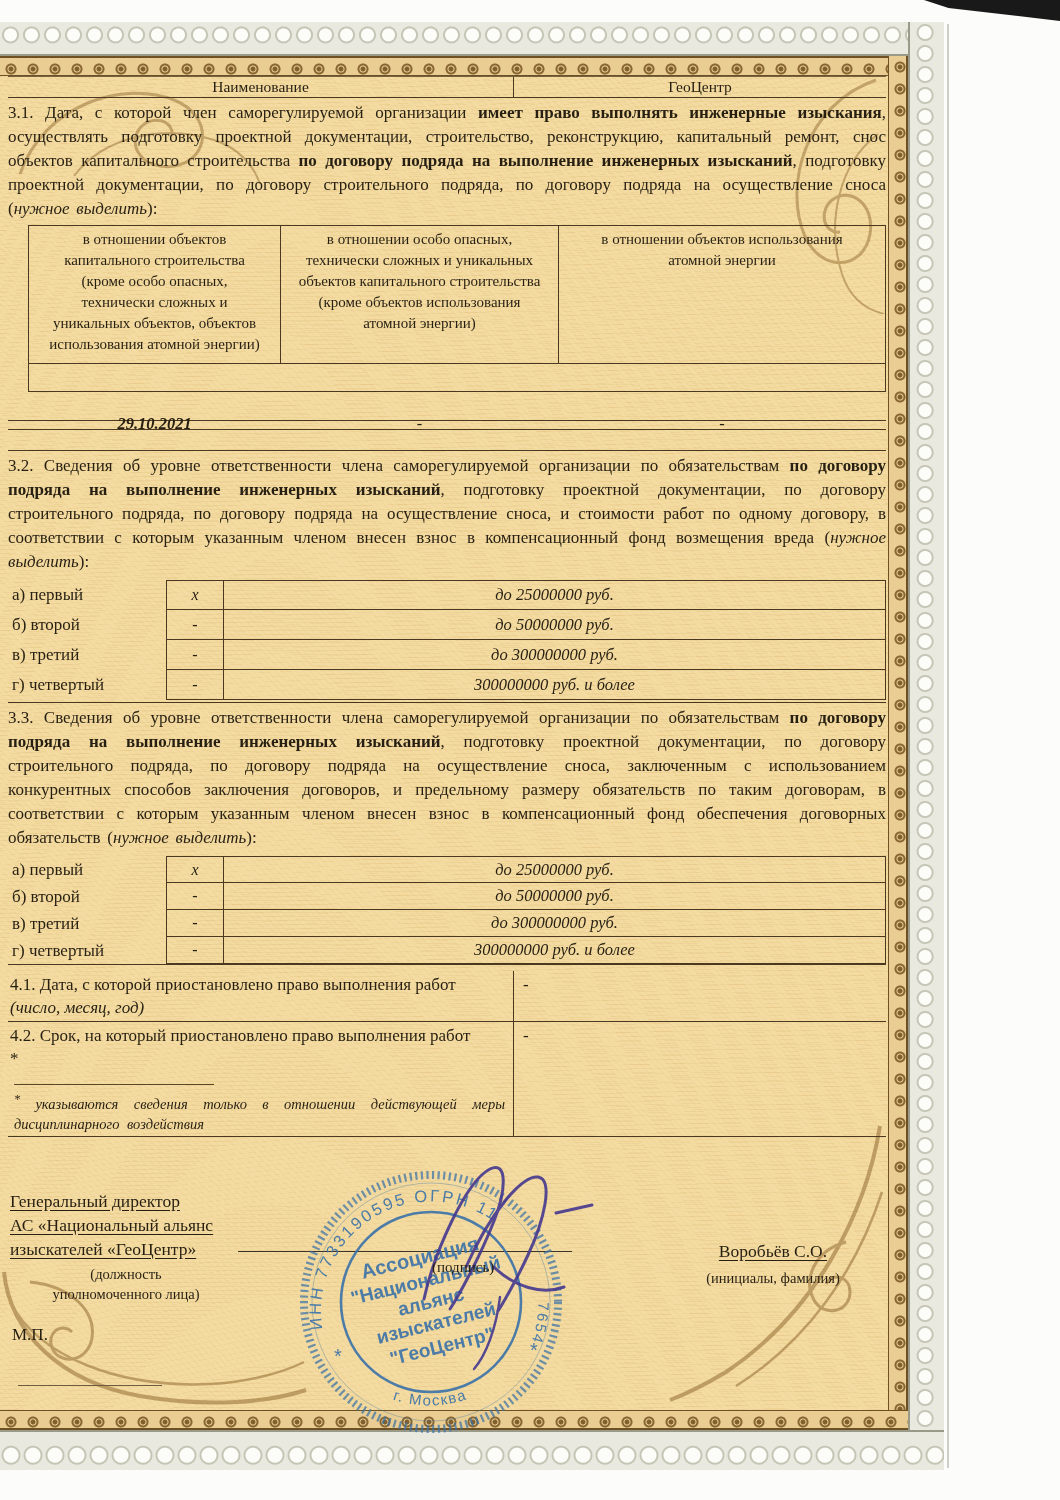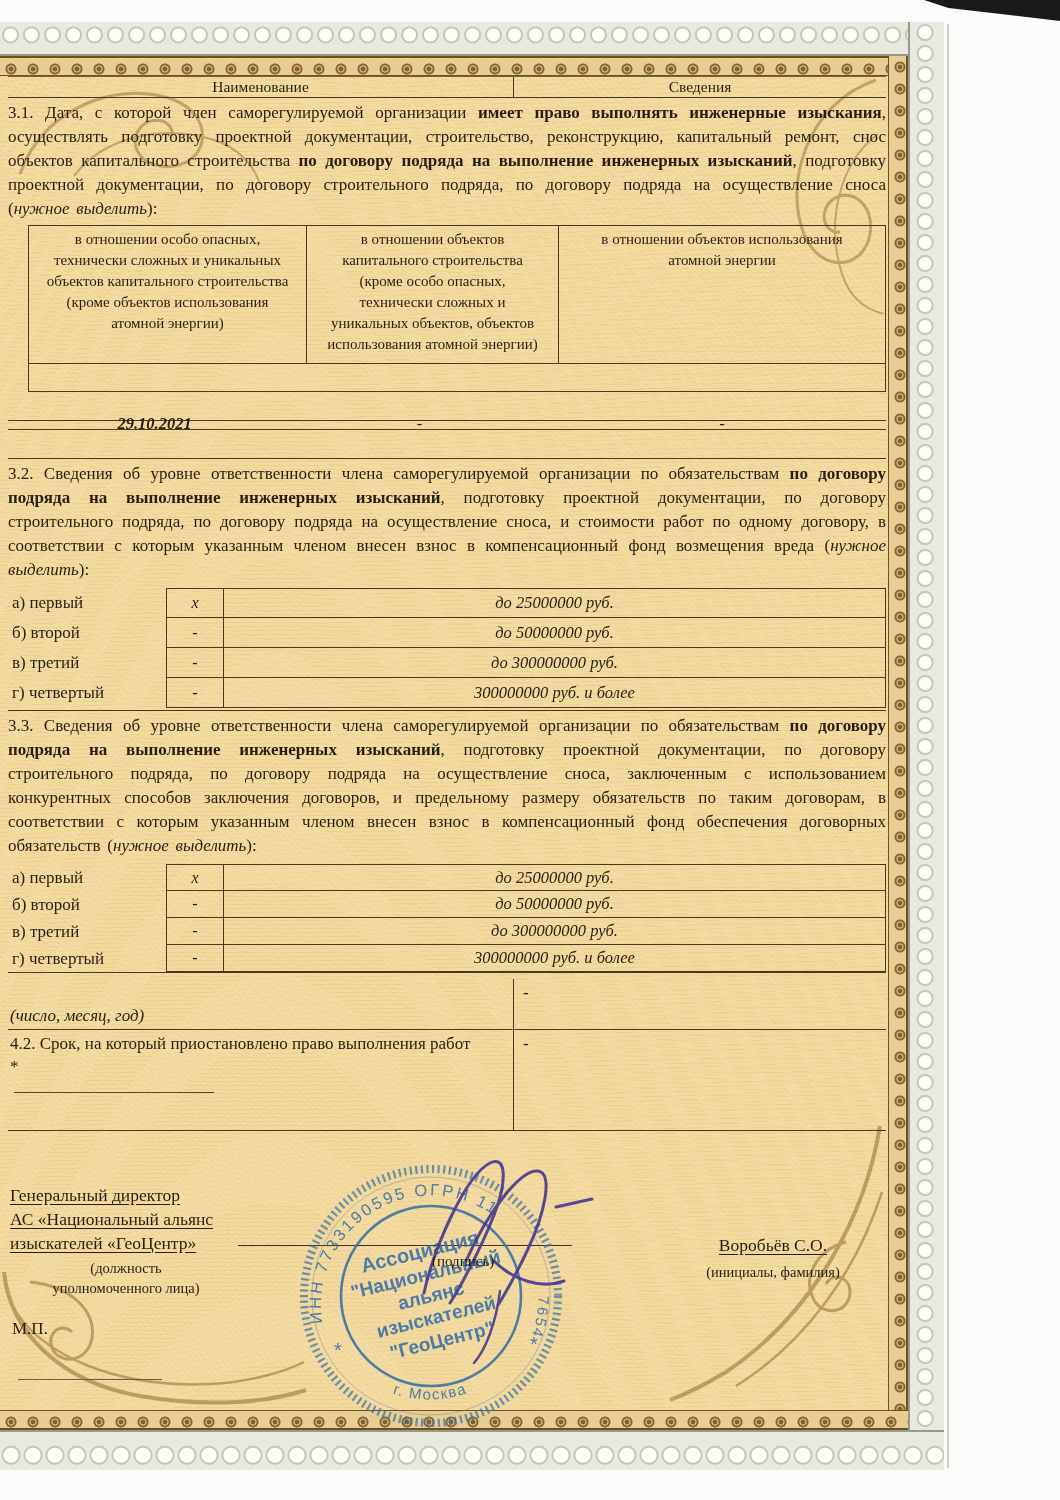--- a/index.html
+++ b/index.html
@@ -61,21 +61,21 @@
   .t31-cell { padding:0 6px; }
   .t31-head .t31-cell { padding:3px 16px 8px; font-size:15px; line-height:21px; text-align:center; }
   .c1 { width:252px; } .c2 { width:278px; } .c3 { flex:1; }
   .t31-head .c1, .t31-head .c2, .t31-vals .c1, .t31-vals .c2 { border-right:1.3px solid var(--bd); }
   .t31-vals { border-top:1.4px solid var(--bd); height:28px; }
   .t31-vals .t31-cell { display:flex; justify-content:center; align-items:flex-start; font-size:16.5px;margin-top:48px; }
   .val-date { font-weight:bold; font-style:italic; }
 
   .gap-row1 { height:29px; border-bottom:1.6px solid var(--bd); }
   .gap-row2 { height:9px; border-bottom:1.6px solid var(--bd); }
-  .sect-top { border-top:1.6px solid var(--bd); margin-top:28px; }
+  .sect-top { border-top:1.6px solid var(--bd); margin-top:20px; }
   .sect-top-tight { border-top:1.6px solid var(--bd); margin-top:2px; }
 
   .levels { margin-top:2px; }
   .lv-row { display:flex; align-items:stretch; height:30px; }
   .lv-label { width:158px; padding-left:4px; display:flex; align-items:center;text-align:right; }
   .lv-box { flex:1; display:flex; border:1.6px solid var(--bd); }
   .lv-row + .lv-row .lv-box { border-top:none; }
   .lv-mark { width:57px; border-right:1.4px solid var(--bd); display:flex; align-items:center; justify-content:center; font-style:italic; font-size:16px; }
   .lv-value { flex:1; display:flex; align-items:center; justify-content:center; font-style:italic; font-size:16.5px; }
   .levels-compact .lv-row { height:27px; }
@@ -149,29 +149,29 @@
         <path d="M214,4 C200,90 150,190 60,250 C40,262 20,272 4,278"></path>
         <path d="M216,70 C190,150 140,220 70,264" stroke-width="2.5"></path>
         <path d="M180,120 C150,128 136,156 148,178 C158,196 184,190 184,170 C184,154 166,150 160,162" stroke-width="3"></path>
       </g>
     </svg>
 
     <div class="content">
 
       <div class="hdr-row">
         <div class="hdr-left">Наименование</div>
-        <div class="hdr-right">Сведения</div>
+        <div class="hdr-right">ГеоЦентр</div>
       </div>
 
       <p class="para"><span>3.1. Дата, с которой член саморегулируемой организации </span><span class="seg-b">имеет право выполнять инженерные изыскания</span><span>, осуществлять подготовку проектной документации, строительство, реконструкцию, капитальный ремонт, снос объектов капитального строительства </span><span class="seg-b">по договору подряда на выполнение инженерных изысканий</span><span>, подготовку проектной документации, по договору строительного подряда, по договору подряда на осуществление сноса (</span><span class="seg-i">нужное выделить</span><span>):</span></p>
 
       <div class="t31">
         <div class="t31-row t31-head">
+          <div class="t31-cell c1">в отношении объектов капитального строительства (кроме особо опасных, технически сложных и уникальных объектов, объектов использования атомной энергии)</div>
           <div class="t31-cell c2">в отношении особо опасных, технически сложных и уникальных объектов капитального строительства (кроме объектов использования атомной энергии)</div>
-          <div class="t31-cell c1">в отношении объектов капитального строительства (кроме особо опасных, технически сложных и уникальных объектов, объектов использования атомной энергии)</div>
           <div class="t31-cell c3">в отношении объектов использования атомной энергии</div>
         </div>
         <div class="t31-row t31-vals">
           <div class="t31-cell c1 val-date">29.10.2021</div>
           <div class="t31-cell c2">-</div>
           <div class="t31-cell c3">-</div>
         </div>
       </div>
 
       <div class="gap-row1"></div>
@@ -241,31 +241,35 @@
               <div class="lv-value">300000000 руб. и более</div>
             </div>
         </div>
       </div>
 
       <div class="gap-row3"></div>
 
 
       <div class="r4 r41">
         <div class="r4-left">
-          <br>
+          <span>4.1. Дата, с которой приостановлено право выполнения работ </span><br>
           <span class="seg-i">(число, месяц, год)</span>
         </div>
         <div class="r4-right">-</div>
       </div>
 
       <div class="r4 r42">
         <div class="r4-left">
           <span>4.2. Срок, на который приостановлено право выполнения работ</span><br>
           <span>*</span>
           <div class="fn-sep"></div>
+          <div class="footnote">
+            <span class="fn-marker">*</span>
+            <span>указываются сведения только в отношении действующей меры дисциплинарного воздействия</span>
+          </div>
         </div>
         <div class="r4-right">-</div>
       </div>
 
       <div class="footer">
         <div class="pos-block">
           <div class="pos-line">Генеральный директор</div>
           <div class="pos-line">АС «Национальный альянс</div>
           <div class="pos-line">изыскателей «ГеоЦентр»</div>
           <div class="pos-caption">

